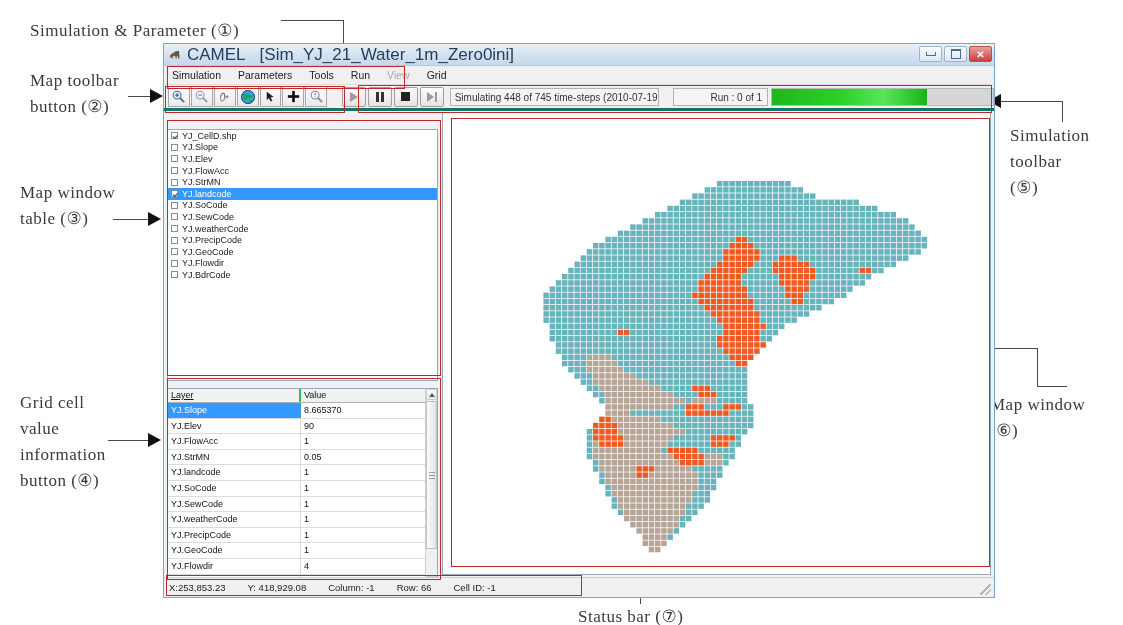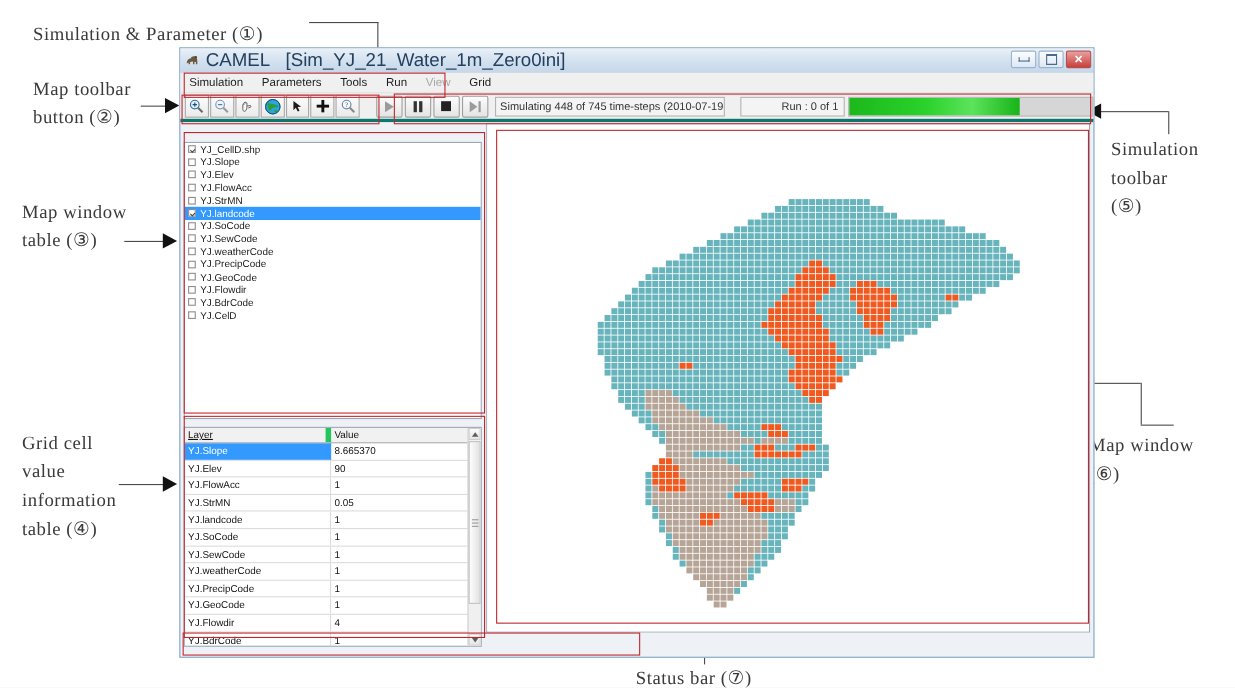--- a/index.html
+++ b/index.html
@@ -204,21 +204,21 @@
 
   #value-table{
     position:absolute;left:0;top:276px;width:271px;height:200px;
     background:#fff;border:1px solid #9aa8b5;box-sizing:border-box;
     overflow:hidden;
   }
   .vt-head{
     display:flex;height:13px;background:#f1f1f1;
     border-bottom:1px solid #b0b0b0;font-size:9px;color:#111;
   }
-  .vt-head .c1{width:133px;box-sizing:border-box;border-right:5px solid #22c55e;padding-left:3px;line-height:13px;text-decoration:underline;}
+  .vt-head .c1{width:133px;box-sizing:border-box;border-right:2px solid #22c55e;padding-left:3px;line-height:13px;text-decoration:underline;}
   .vt-head .c2{flex:1;padding-left:3px;line-height:13px;}
   .vt-row{
     display:flex;height:14.6px;font-size:9px;color:#111;
     border-bottom:1px solid #dcdcdc;
   }
   .vt-row .c1{width:133px;box-sizing:border-box;border-right:1px solid #dcdcdc;padding-left:3px;line-height:14px;white-space:nowrap;overflow:hidden;}
   .vt-row .c2{flex:1;padding-left:3px;line-height:14px;white-space:nowrap;overflow:hidden;}
   .vt-row.sel .c1{background:#3399ff;color:#fff;border-right-color:#3399ff;}
 
   #vt-scroll{
@@ -281,21 +281,21 @@
 <div class="arrowR" style="left:150px;top:89px;"></div>
 
 <div class="callout" style="left:20px;top:180px;">Map window
 table (③)</div>
 <div class="leader h" style="left:113px;top:219px;width:40px;"></div>
 <div class="arrowR" style="left:148px;top:212px;"></div>
 
 <div class="callout" style="left:20px;top:390px;">Grid cell
 value
 information
-table (④)</div>
+button (④)</div>
 <div class="leader h" style="left:108px;top:440px;width:45px;"></div>
 <div class="arrowR" style="left:148px;top:433px;"></div>
 
 <div class="callout" style="left:1010px;top:123px;">Simulation
 toolbar
 (⑤)</div>
 <div class="leader h" style="left:1000px;top:101px;width:62px;"></div>
 <div class="leader v" style="left:1062px;top:101px;height:21px;"></div>
 <div class="arrowL" style="left:988px;top:94px;"></div>
 
@@ -474,24 +474,20 @@
             <span class="chk"></span>
             <span>YJ.GeoCode</span>
           </div>
           <div class="lrow">
             <span class="chk"></span>
             <span>YJ.Flowdir</span>
           </div>
           <div class="lrow">
             <span class="chk"></span>
             <span>YJ.BdrCode</span>
-          </div>
-          <div class="lrow">
-            <span class="chk"></span>
-            <span>YJ.CelD</span>
           </div>
         </div>
 
       <div id="value-table">
         <div class="vt-head">
           <div class="c1">Layer</div>
           <div class="c2">Value</div>
         </div>
         <div id="vt-body">
             <div class="vt-row sel">
@@ -2357,20 +2353,28 @@
             <rect x="212.00" y="427.60" width="5.45" height="5.45" fill="#b6a596"></rect>
             <rect x="218.20" y="427.60" width="5.45" height="5.45" fill="#b6a596"></rect>
             <rect x="205.80" y="433.80" width="5.45" height="5.45" fill="#b6a596"></rect>
             <rect x="212.00" y="433.80" width="5.45" height="5.45" fill="#b6a596"></rect>
           </svg>
       </div>
     </div>
 
   </div>
 
+  <div id="status-bar">
+    <span class="stat">X:253,853.23</span>
+    <span class="stat">Y: 418,929.08</span>
+    <span class="stat">Column: -1</span>
+    <span class="stat">Row: 66</span>
+    <span class="stat">Cell ID: -1</span>
+    <div class="grip"></div>
+  </div>
 </div>
 
 <div class="hl" style="left:167px;top:66px;width:236px;height:21px;"></div>
 <div class="hl" style="left:165px;top:86px;width:178px;height:25px;"></div>
 <div class="hl" style="left:358px;top:85px;width:632px;height:26px;"></div>
 <div class="hl" style="left:167px;top:120px;width:272px;height:254px;"></div>
 <div class="hl" style="left:167px;top:378px;width:272px;height:200px;"></div>
 <div class="hl" style="left:451px;top:118px;width:537px;height:447px;"></div>
 <div class="hl" style="left:166px;top:575px;width:414px;height:19px;"></div>
 

